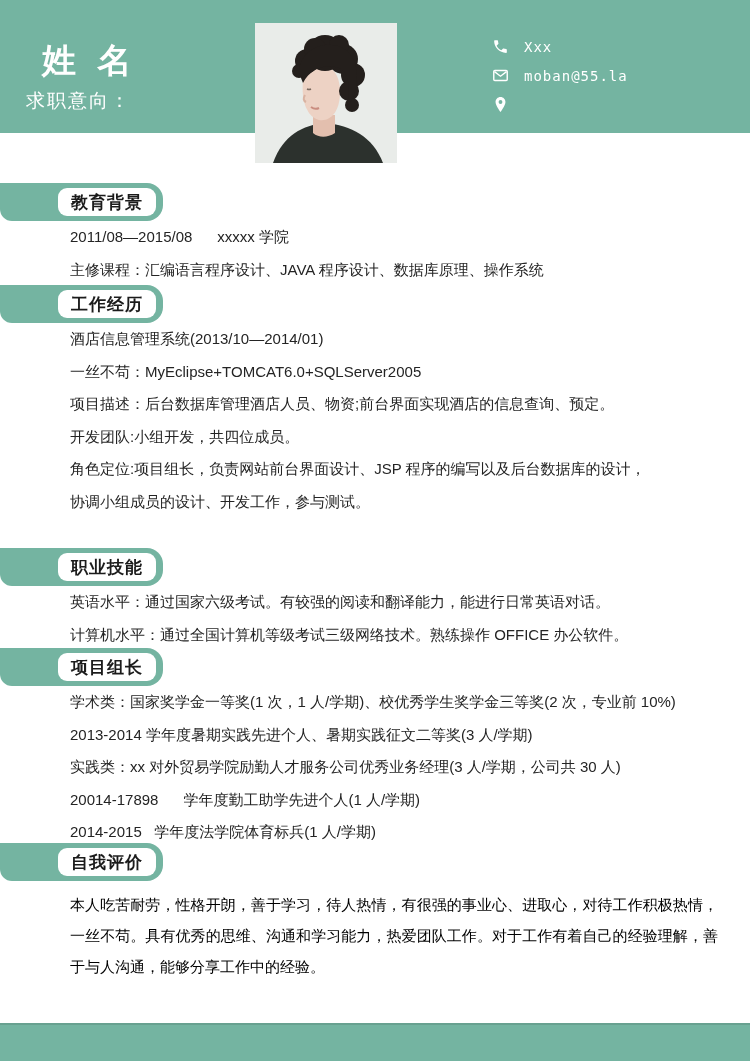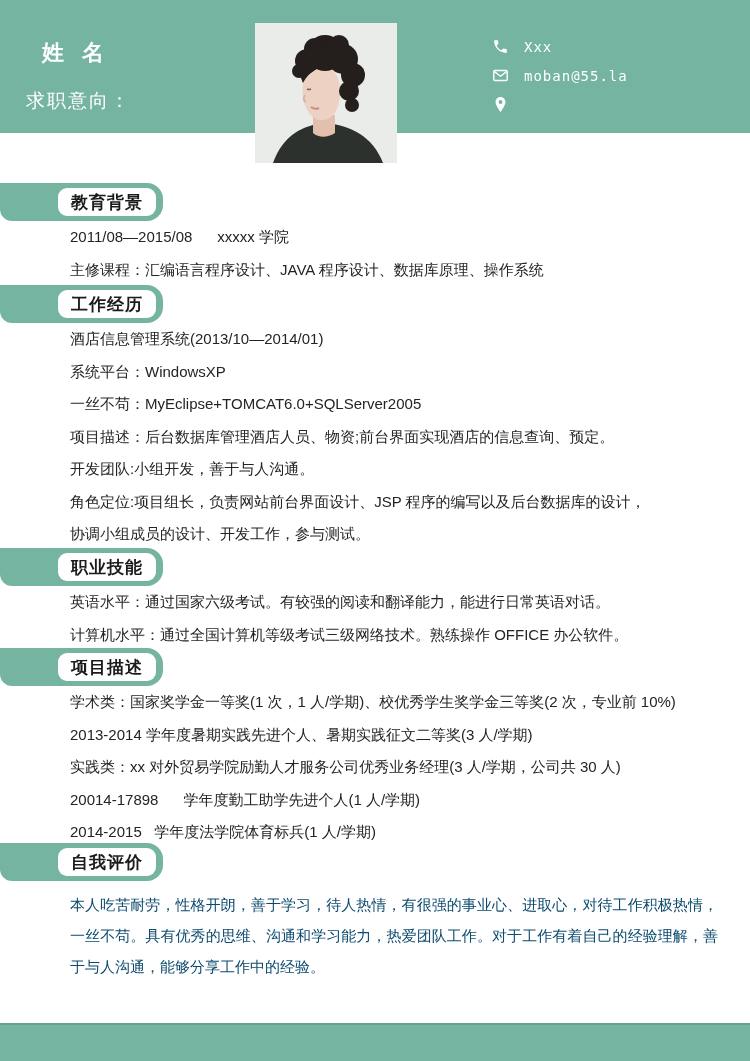--- a/index.html
+++ b/index.html
@@ -10,21 +10,21 @@
     background:#ffffff; overflow:hidden;
   }
 
   
   .banner {
     position:absolute; left:0; top:0; width:750px; height:133px;
     background:#74b4a1;
   }
   .name {
     position:absolute; left:42px; top:38px;
-    font-size:22px; font-weight:bold; color:#ffffff; letter-spacing:6px;
+    font-size:34px; font-weight:bold; color:#ffffff; letter-spacing:6px;
   }
   .intent {
     position:absolute; left:26px; top:88px;
     font-size:19px; color:#ffffff; letter-spacing:2px;
   }
 
   
   .photo {
     position:absolute; left:255px; top:23px; width:142px; height:140px;
     background:#e9ece9; overflow:hidden;
@@ -53,21 +53,21 @@
     display:flex; align-items:center; justify-content:center;
   }
   .ribbon-label span {
     font-size:17px; font-weight:bold; color:#1b1b1b; letter-spacing:1px;
   }
   .sec-body { position:absolute; left:70px; top:38px; width:648px; }
   .line {
     font-size:15px; color:#242424; line-height:32.5px; white-space:pre-wrap;
   }
   .para {
-    font-size:15px; color:#0c4a6e; line-height:31px; margin-top:8px;
+    font-size:15px; color:#000000; line-height:31px; margin-top:8px;
     text-align:justify;
   }
 
   .sec-edu    { top:183px; }
   .sec-work   { top:285px; }
   .sec-skills { top:548px; }
   .sec-honors { top:648px; }
   .sec-self   { top:843px; }
 
   
@@ -156,45 +156,44 @@
   </div>
 
   <div class="section sec-work">
     <div class="ribbon">
       <div class="ribbon-label">
         <span>工作经历</span>
       </div>
     </div>
     <div class="sec-body">
       <div class="line">酒店信息管理系统(2013/10—2014/01)</div>
-      <div class="line">系统平台：WindowsXP</div>
       <div class="line">一丝不苟：MyEclipse+TOMCAT6.0+SQLServer2005</div>
       <div class="line">项目描述：后台数据库管理酒店人员、物资;前台界面实现酒店的信息查询、预定。</div>
-      <div class="line">开发团队:小组开发，善于与人沟通。</div>
+      <div class="line">开发团队:小组开发，共四位成员。</div>
       <div class="line">角色定位:项目组长，负责网站前台界面设计、JSP 程序的编写以及后台数据库的设计，</div>
       <div class="line">协调小组成员的设计、开发工作，参与测试。</div>
     </div>
   </div>
 
   <div class="section sec-skills">
     <div class="ribbon">
       <div class="ribbon-label">
         <span>职业技能</span>
       </div>
     </div>
     <div class="sec-body">
       <div class="line">英语水平：通过国家六级考试。有较强的阅读和翻译能力，能进行日常英语对话。</div>
       <div class="line">计算机水平：通过全国计算机等级考试三级网络技术。熟练操作 OFFICE 办公软件。</div>
     </div>
   </div>
 
   <div class="section sec-honors">
     <div class="ribbon">
       <div class="ribbon-label">
-        <span>项目描述</span>
+        <span>项目组长</span>
       </div>
     </div>
     <div class="sec-body">
       <div class="line">学术类：国家奖学金一等奖(1 次，1 人/学期)、校优秀学生奖学金三等奖(2 次，专业前 10%)</div>
       <div class="line">2013-2014 学年度暑期实践先进个人、暑期实践征文二等奖(3 人/学期)</div>
       <div class="line">实践类：xx 对外贸易学院励勤人才服务公司优秀业务经理(3 人/学期，公司共 30 人)</div>
       <div class="line">20014-17898      学年度勤工助学先进个人(1 人/学期)</div>
       <div class="line">2014-2015   学年度法学院体育标兵(1 人/学期)</div>
     </div>
   </div>

